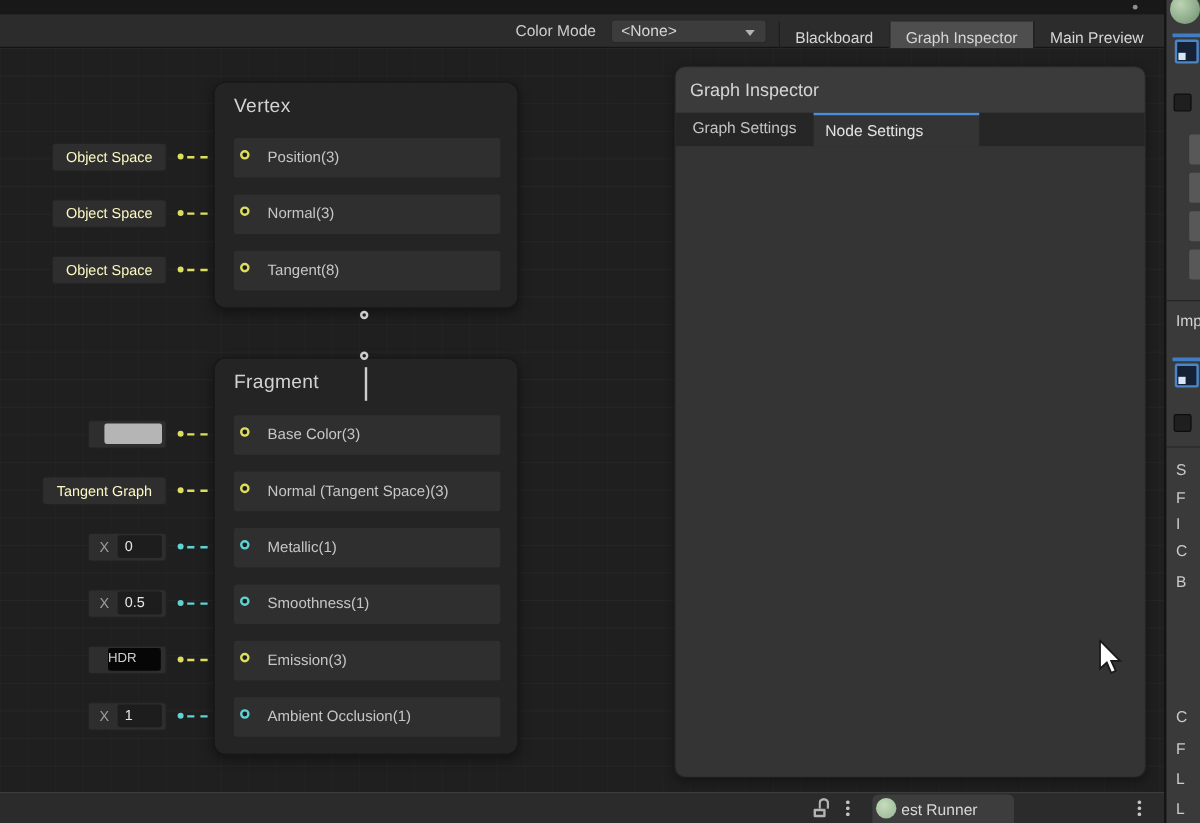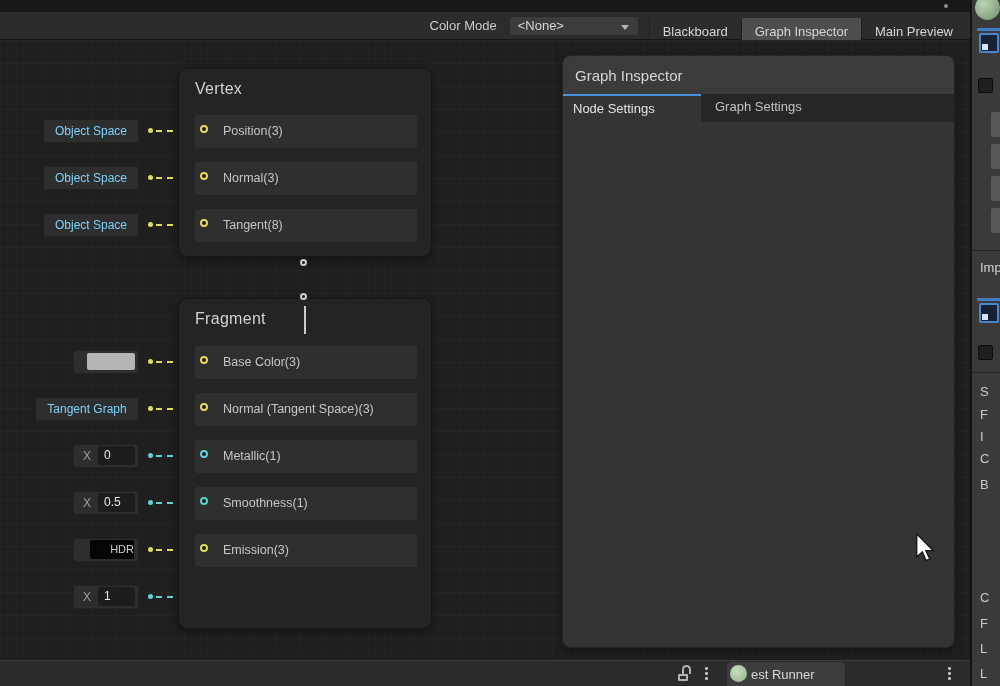--- a/index.html
+++ b/index.html
@@ -27,28 +27,28 @@
   .node-title { position:absolute; left:16px; top:11px; font-size:16px; color:#d3d3d3; letter-spacing:0.3px; }
   .prow { position:absolute; left:16px; width:222px; height:33px; background:#2f2f2f; border-radius:2px; }
   .plabel { position:absolute; left:28px; top:0; line-height:33px; font-size:12.5px; color:#c6c6c6; white-space:nowrap; }
   .port-ring { position:absolute; left:5px; top:10px; width:8px; height:8px; border-radius:50%; background:#1c1c1c; border:2px solid #dede5e; }
   .port-ring.cyan { border-color:#5fd3d3; }
 
   
   .wgroup { position:absolute; height:24px; display:flex; align-items:center; }
   .wbox { background:#2e2e2e; border:1px solid #222222; border-radius:3px; height:24px; display:flex; align-items:center; }
   .wbox.center { justify-content:center; }
-  .wtext { font-size:12px; color:#7dd3fc; white-space:nowrap; }
+  .wtext { font-size:12px; color:#fef9c3; white-space:nowrap; }
   .dot { width:5px; height:5px; border-radius:50%; background:#dede5e; margin-left:9px; flex:none; }
   .dash { width:17px; height:0; border-top:2px dashed #dede5e; margin-left:3px; flex:none; }
   .dot.cyan { background:#5fd3d3; } .dash.cyan { border-color:#5fd3d3; }
   .swatch { width:48px; height:17px; background:#b5b5b5; border-radius:2px; margin-left:13px; }
   .xlab { font-size:12px; color:#9d9d9d; margin-left:9px; }
   .numfield { width:37px; height:19px; background:#1d1d1d; border-radius:2px; margin-left:7px; font-size:12px; color:#e6e6e6; line-height:19px; padding-left:6px; }
-  .hdrchip { width:44px; height:19px; background:#060606; border-radius:2px; margin-left:16px; font-size:11px; color:#cfcfcf; text-align:right; line-height:19px; }
+  .hdrchip { width:44px; height:19px; background:#060606; border-radius:2px; margin-left:16px; font-size:11px; color:#cfcfcf; text-align:left; line-height:19px; }
 
   
   .edge-line { position:absolute; left:304px; top:266px; width:2px; height:28px; background:#cdcdcd; }
   .edge-cap { position:absolute; width:7px; height:7px; border:2px solid #cdcdcd; border-radius:50%; background:#1f1f1f; }
 
   
   .panel { position:absolute; left:562px; top:55px; width:393px; height:593px; background:#343434; border:1px solid #252525; border-radius:9px; overflow:hidden; box-shadow:0 3px 10px rgba(0,0,0,0.35); }
   .panel-header { height:38px; background:#3b3b3b; display:flex; align-items:center; padding-left:12px; }
   .panel-title { font-size:15px; color:#d6d6d6; }
   .tabbar { height:28px; background:#262626; display:flex; }
@@ -136,20 +136,24 @@
         <span class="plabel">Metallic(1)</span>
       </div>
       <div class="prow" style="top:188px;">
         <span class="port-ring cyan"></span>
         <span class="plabel">Smoothness(1)</span>
       </div>
       <div class="prow" style="top:235px;">
         <span class="port-ring"></span>
         <span class="plabel">Emission(3)</span>
       </div>
+      <div class="prow" style="top:282px;">
+        <span class="port-ring cyan"></span>
+        <span class="plabel">Ambient Occlusion(1)</span>
+      </div>
     </div>
 
     <div class="edge-line"></div>
     <div class="edge-cap" style="left:300px; top:219px;"></div>
     <div class="edge-cap" style="left:300px; top:253px;"></div>
 
     <div class="wgroup" style="right:797px; top:78.5px;">
       <div class="wbox center" style="width:96px;">
           <span class="wtext">Object Space</span>
         </div>
@@ -216,22 +220,22 @@
       <span class="dot cyan"></span>
         <span class="dash cyan"></span>
     </div>
   </div>
 
   <div class="panel">
     <div class="panel-header">
       <span class="panel-title">Graph Inspector</span>
     </div>
     <div class="tabbar">
+      <div class="tab">Graph Settings</div>
       <div class="tab active">Node Settings</div>
-      <div class="tab">Graph Settings</div>
     </div>
     <div class="panel-body"></div>
   </div>
 
   <div class="rstrip">
     <div class="sphere"></div>
 
     <div class="sg-icon" style="top:28px;">
       <span class="bar"></span>
         <span class="sq"></span>

